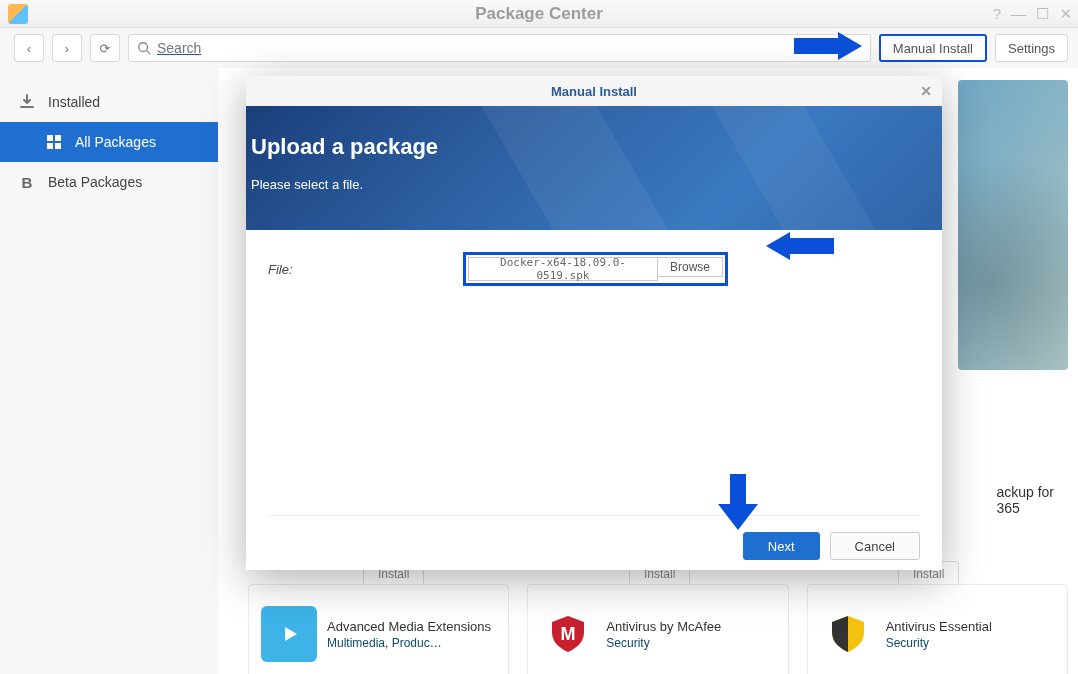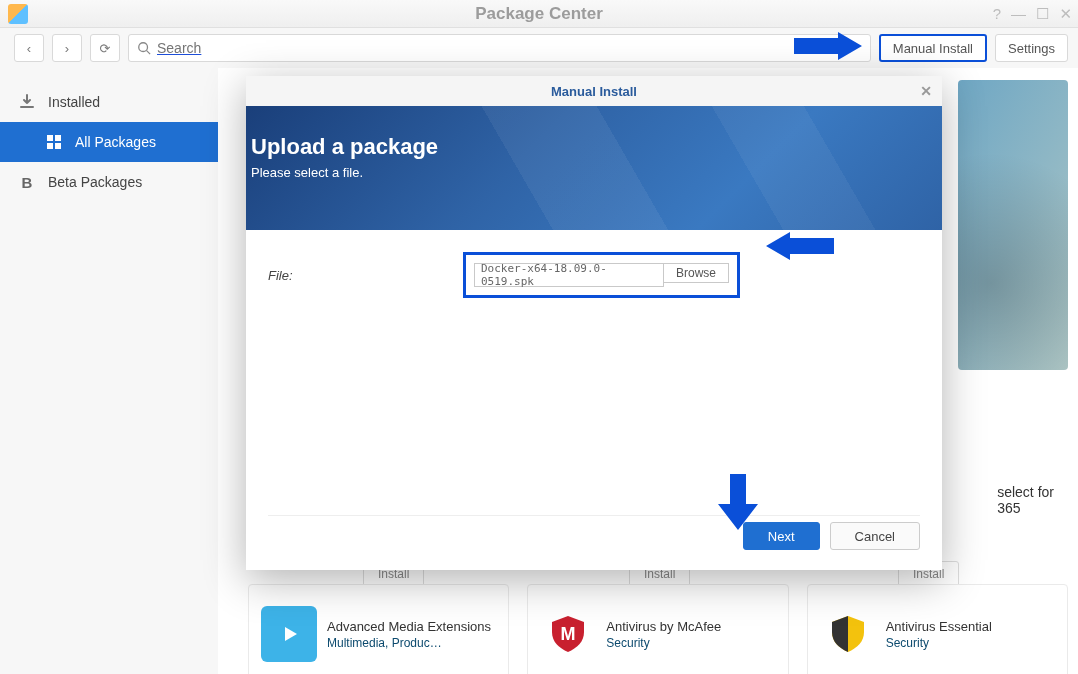--- a/index.html
+++ b/index.html
@@ -43,29 +43,29 @@
   .bg-photo::after{content:"";position:absolute;inset:0;background:radial-gradient(circle at 30% 70%, rgba(0,0,0,.2), transparent 60%);}
   .backup-txt { position:absolute; right:24px; top:416px; font-size:14px; color:#333; text-align:left; }
 
   
   .modal-shadow { position:absolute; left:246px; top:76px; width:696px; height:494px; background:#fff; box-shadow:0 10px 40px rgba(0,0,0,.3); z-index:5; }
   .modal-titlebar { height:30px; background:#f5f5f5; display:flex; align-items:center; justify-content:center; position:relative; font-size:13px; font-weight:600; color:#2a5b9c; }
   .modal-close { position:absolute; right:10px; color:#999; font-size:14px; cursor:default;}
   .modal-header { height:124px; background:linear-gradient(135deg,#1a3f7a 0%, #2f63a6 40%, #3a79c1 70%, #2f63a6 100%); color:#fff; padding:28px 5px 0; position:relative; overflow:hidden;}
   .modal-header::before{content:"";position:absolute;inset:0;background:linear-gradient(60deg, transparent 40%, rgba(255,255,255,.06) 40% 55%, transparent 55% 70%, rgba(255,255,255,.05) 70% 82%, transparent 82%);}
   .modal-header h2 { font-size:22px; font-weight:700; position:relative;}
-  .modal-header p { font-size:13px; margin-top:5px; position:relative;}
+  .modal-header p { font-size:13px; margin-top:17px; position:relative;}
   .modal-body { padding:22px 22px; font-size:13px; color:#444; }
   .file-row { display:flex; align-items:center; }
   .file-label { width:195px;font-style:italic; }
-  .file-group { display:flex; border:3px solid #0a4fd8; padding:8px; }
+  .file-group { display:flex; border:3px solid #0a4fd8; padding:2px;text-align:center; }
   .file-input { width:190px; height:24px; border:1px solid #c9c9c9; padding:0 6px; font-size:11px; color:#666; display:flex; align-items:center; font-family:monospace;}
   .browse-btn { height:20px; border:1px solid #c9c9c9; border-left:none; background:#fff; padding:0 12px; font-size:12px; color:#555; display:flex; align-items:center;}
   .modal-hr { position:absolute; bottom:54px; left:22px; right:22px; height:1px; background:#eee;}
-  .modal-footer { position:absolute; bottom:20px; right:22px; display:flex; gap:10px;}
+  .modal-footer { position:absolute; bottom:10px; right:22px; display:flex; gap:10px;}
   .mbtn { height:28px; padding:0 24px; border-radius:3px; font-size:13px; display:flex; align-items:center; justify-content:center; border:1px solid #ccc; background:#fafafa; color:#444;}
   .mbtn.primary { background:#1f6fd1; border-color:#1f6fd1; color:#fff;}
 
   
   .arrow { position:absolute; z-index:10; }
   .arrow svg { display:block; }
 </style>
 </head>
 <body>
 
@@ -118,21 +118,21 @@
     </div>
     <div class="side-item">
       <span class="side-icon" style="font-weight:700;color:#666;font-size:15px;">B</span>
       <span>Beta Packages</span>
     </div>
   </div>
 
   <div class="content">
     <div class="bg-photo"></div>
     <div class="backup-txt">
-      <div>select for</div>
+      <div>ackup for</div>
       <div>365</div>
     </div>
 
     <div class="install-badge b1">Install</div>
     <div class="install-badge b2">Install</div>
     <div class="install-badge b3">Install</div>
 
     <div class="cards-row">
       <div class="card">
         <div class="cic" style="background:#3db3e8;">

